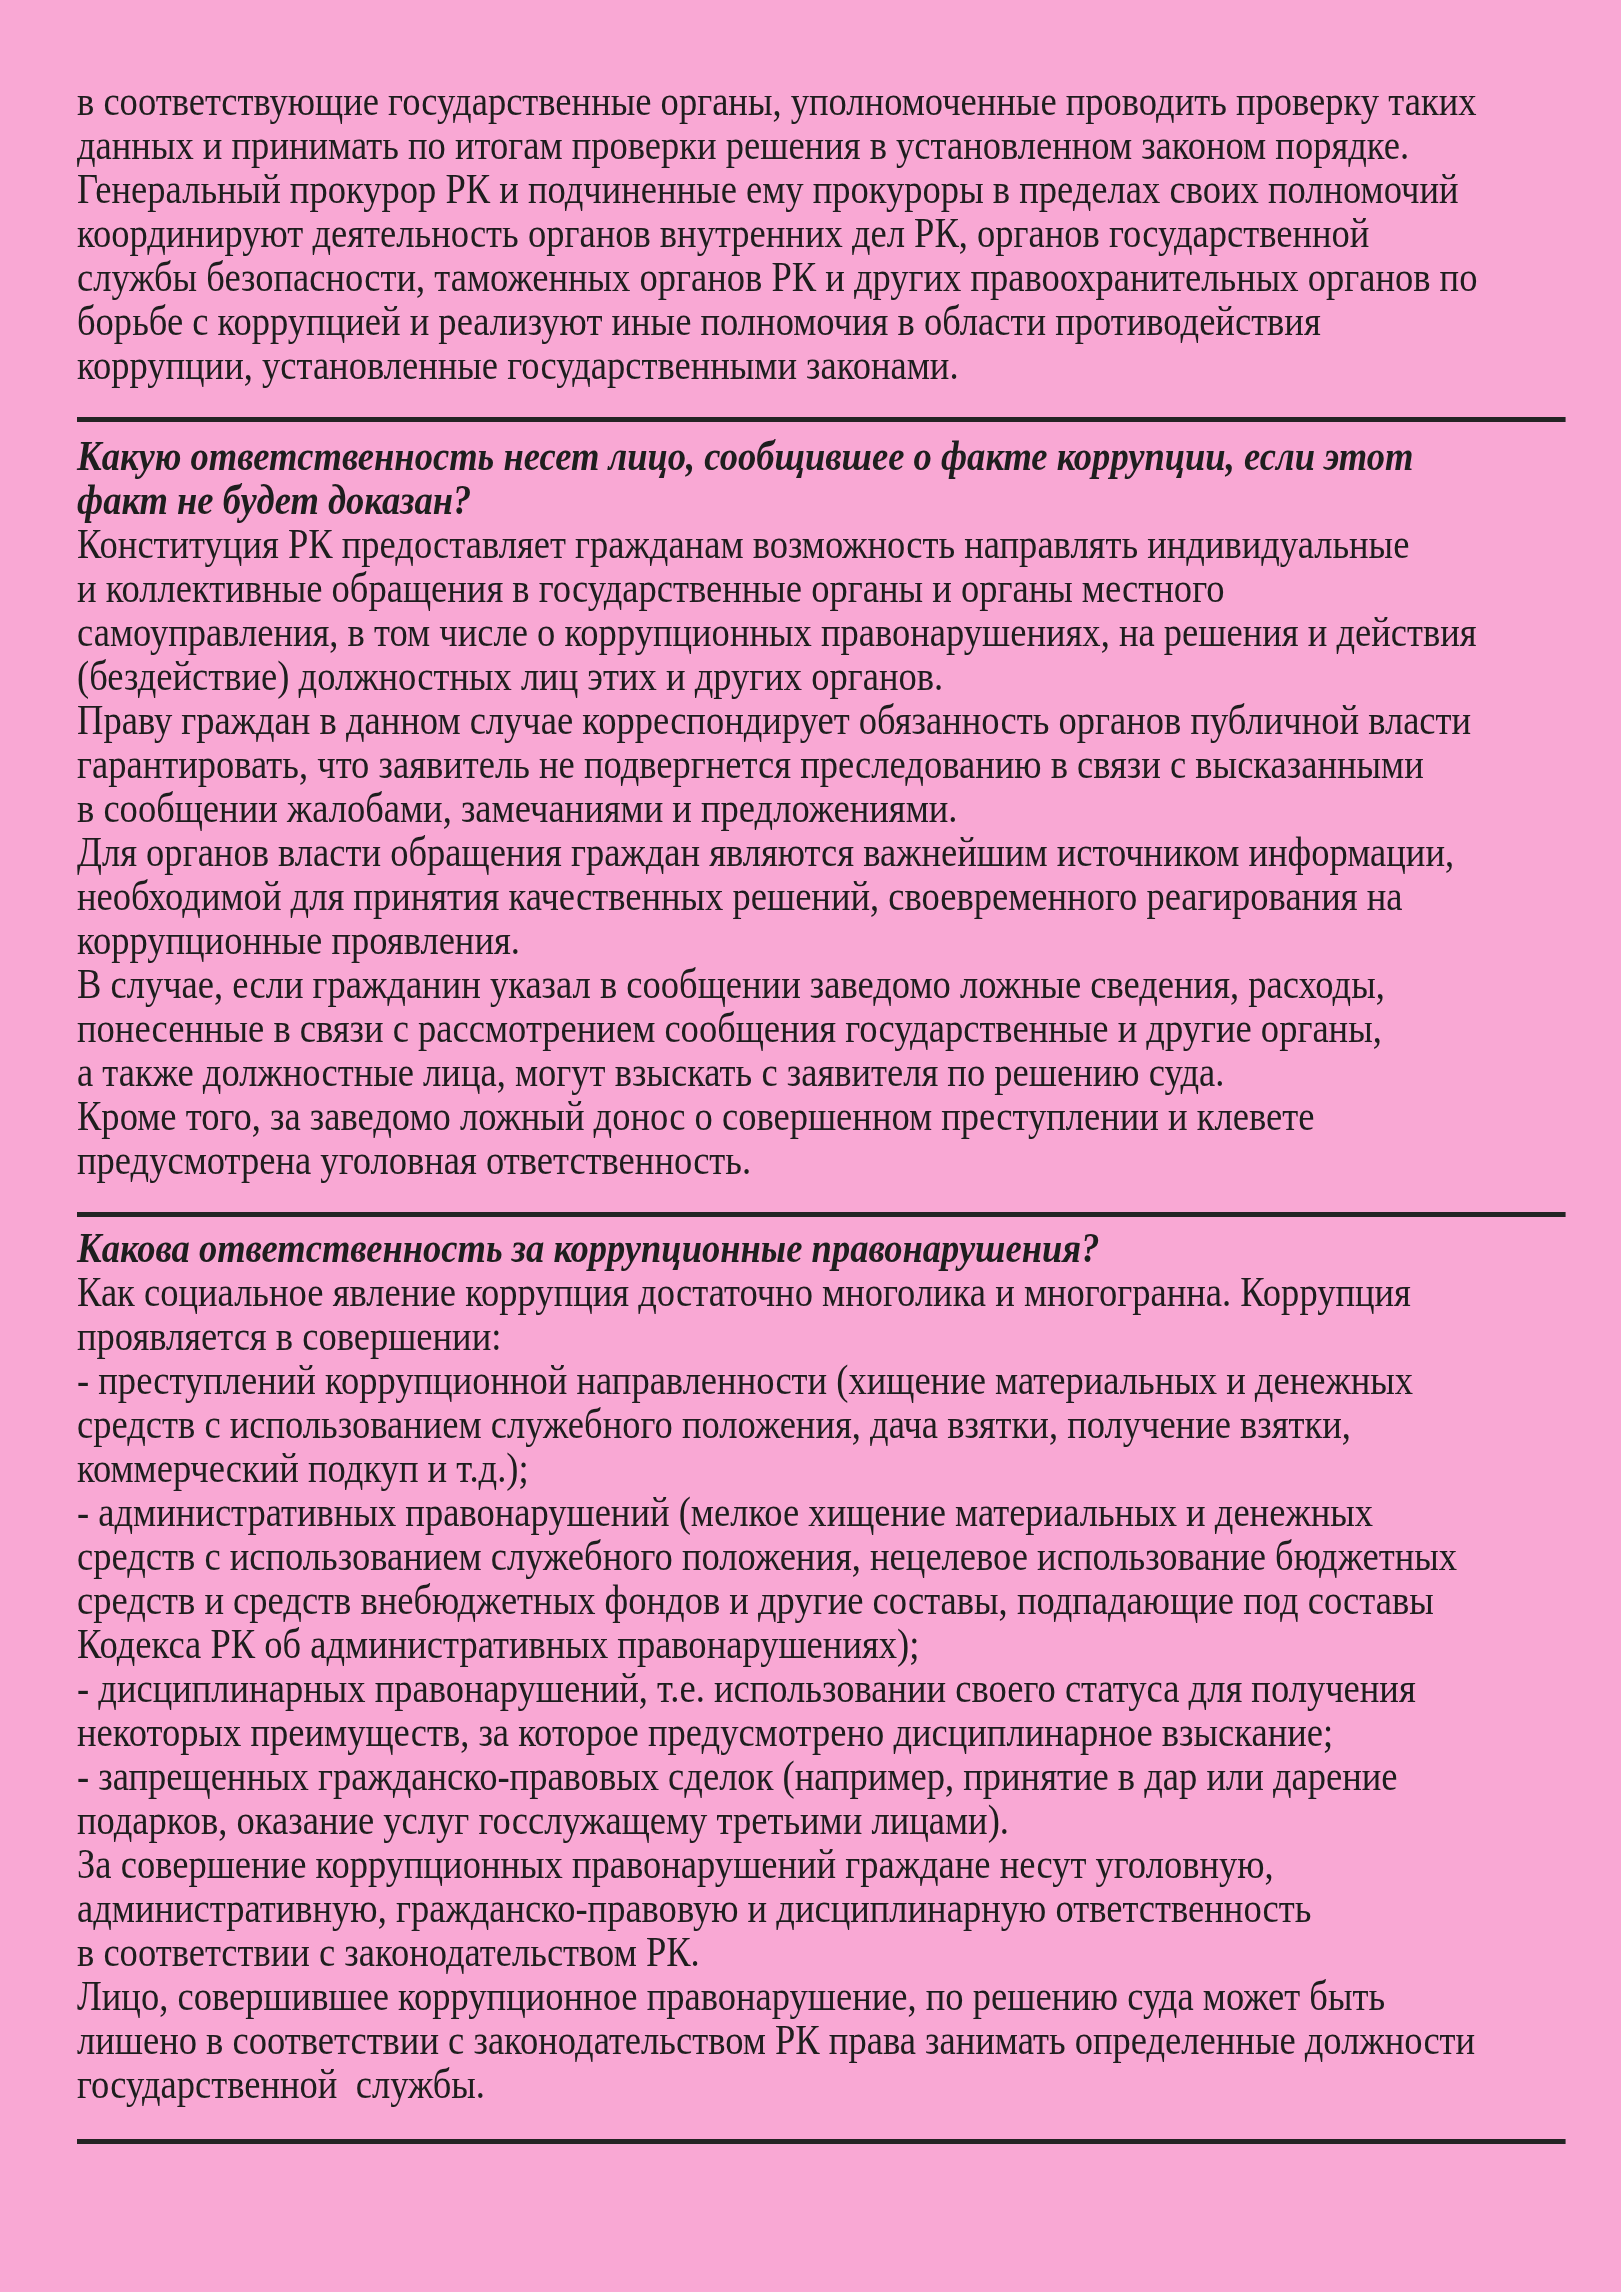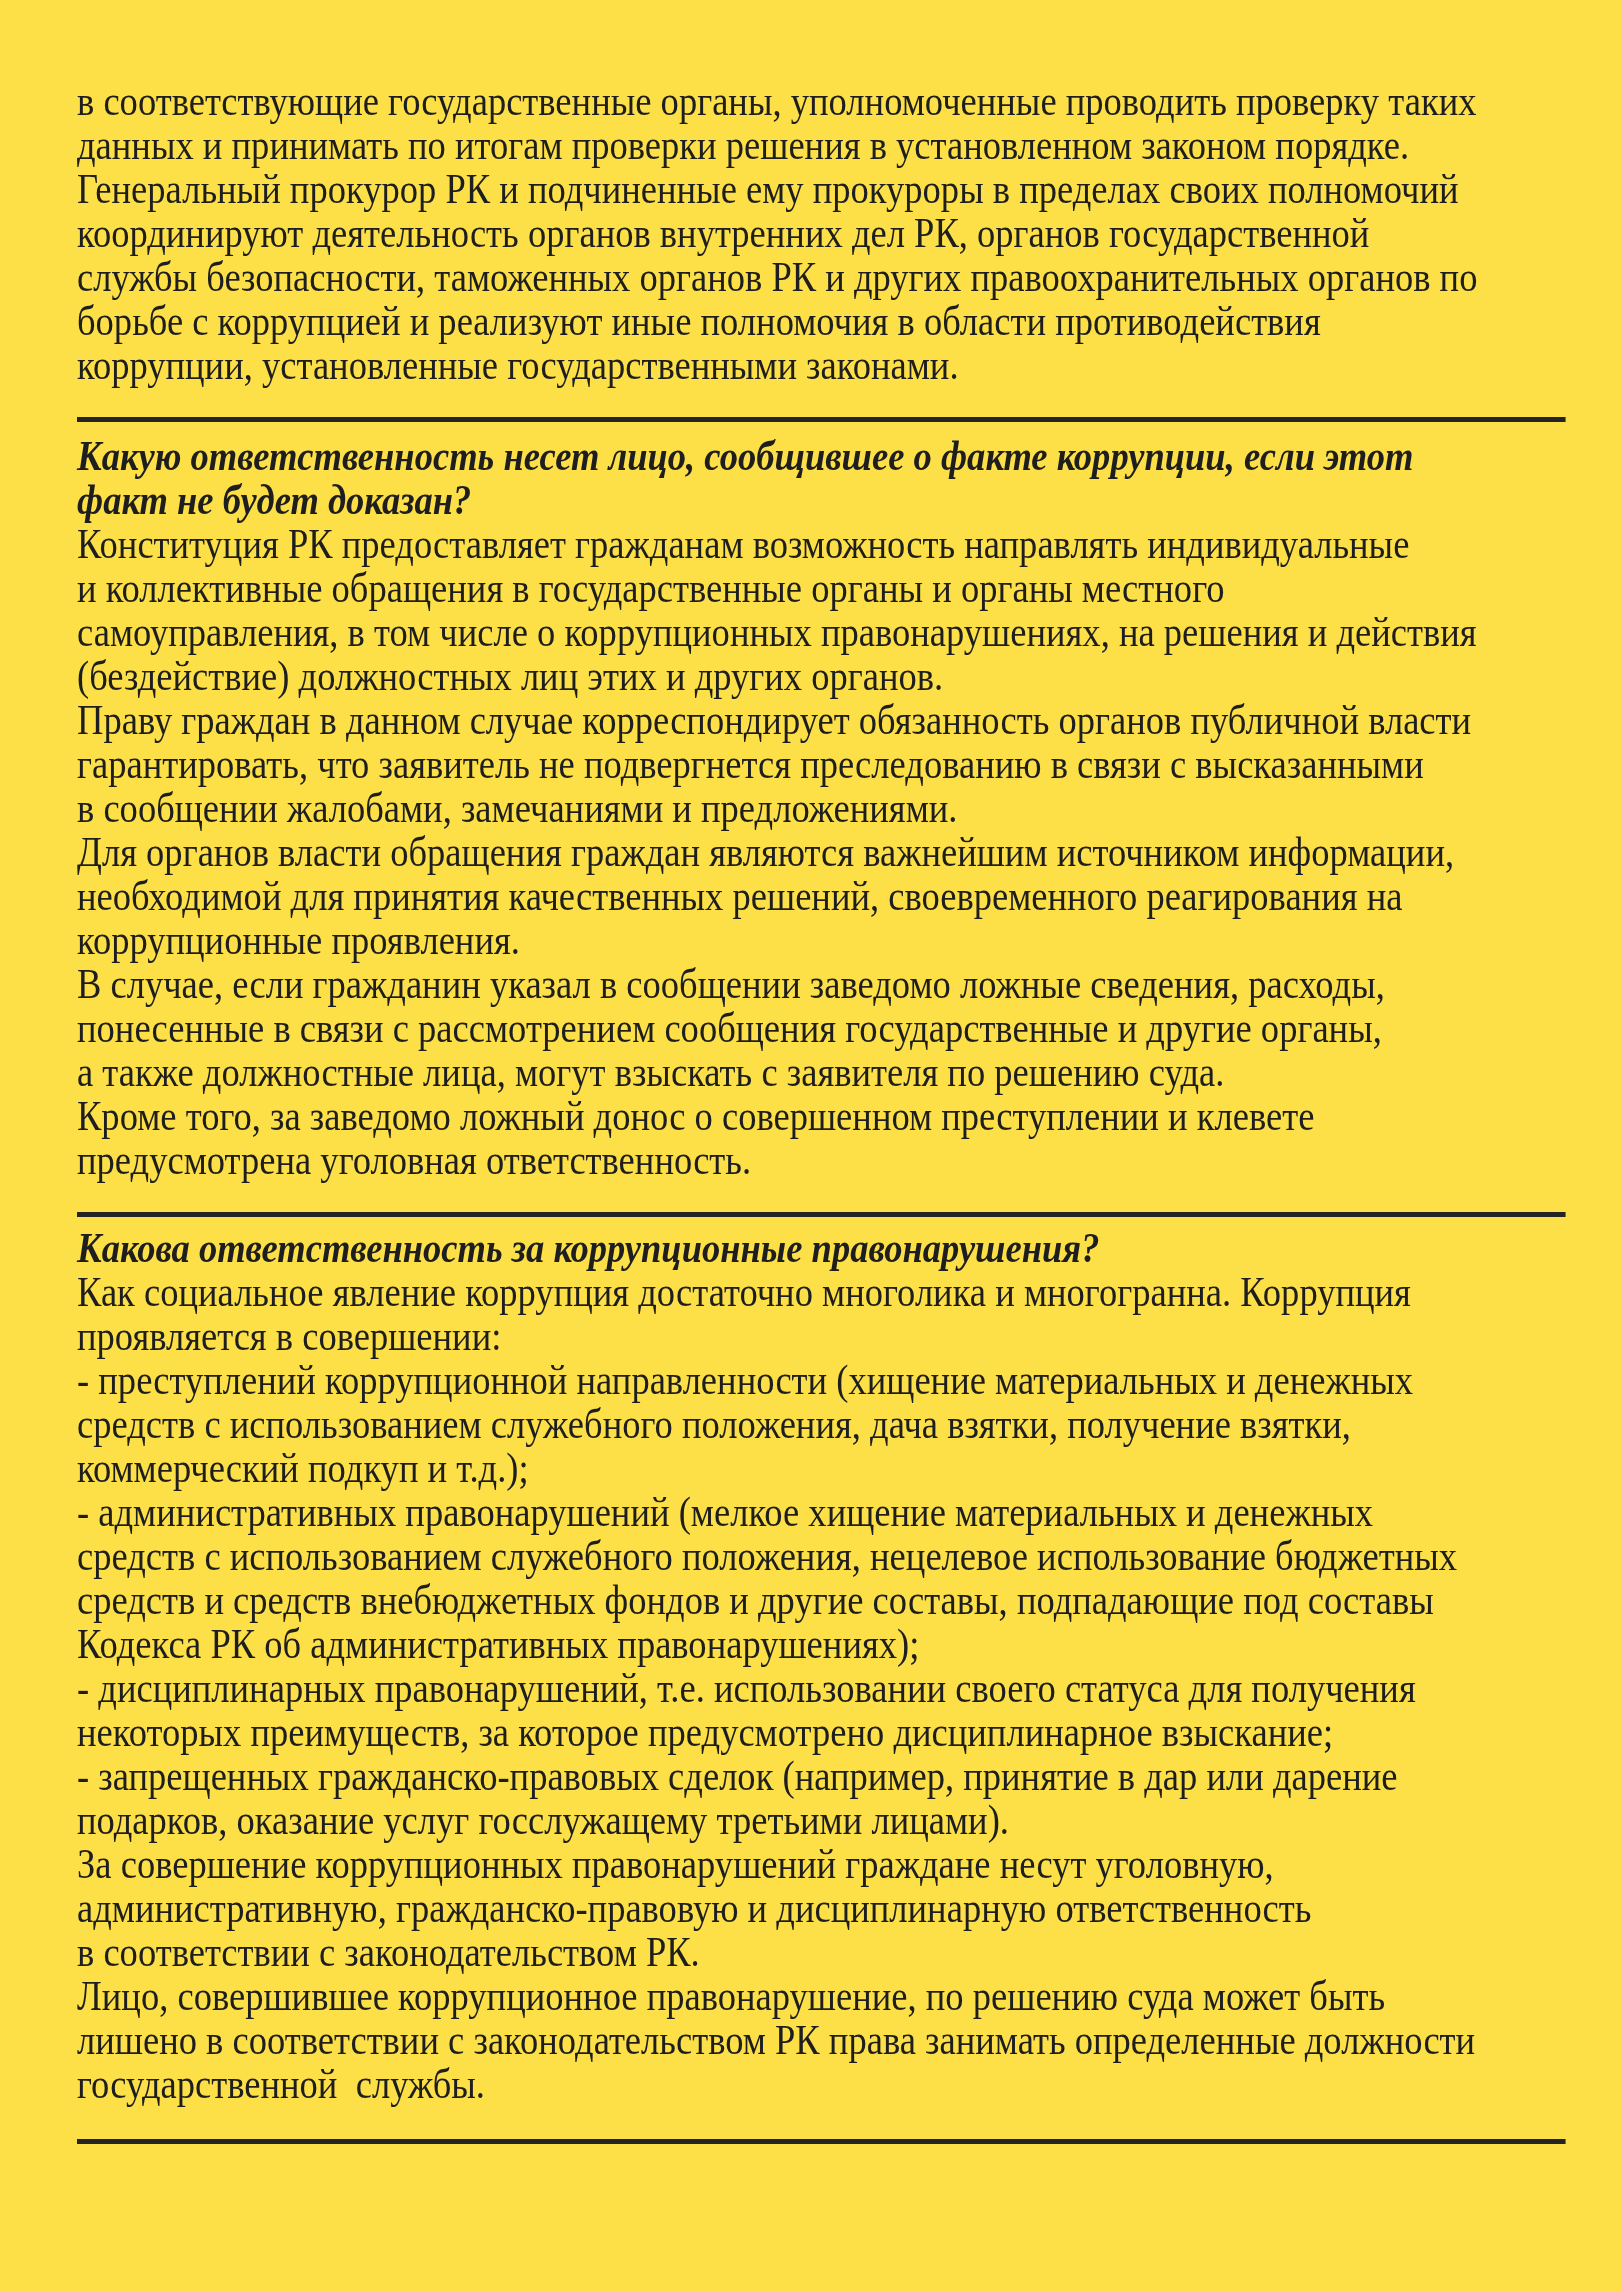--- a/index.html
+++ b/index.html
@@ -48,21 +48,21 @@
     width: 100%;
     background: #242424;
   }
   .rule-1 { margin: 30px 0 11.8px 0; }
   .rule-2 { margin: 30px 0 9.8px 0; }
   .rule-3 { margin: 33px 0 0 0; }
 </style>
 </head>
 <body>
 
-<main class="page" style="background: #fde047;">
+<main class="page" style="background: #f9a8d4;">
   <div class="content" style="color: rgb(30, 30, 30);">
 
     <p class="body-text">в соответствующие государственные органы, уполномоченные проводить проверку таких
 данных и принимать по итогам проверки решения в установленном законом порядке.
 Генеральный прокурор РК и подчиненные ему прокуроры в пределах своих полномочий
 координируют деятельность органов внутренних дел РК, органов государственной
 службы безопасности, таможенных органов РК и других правоохранительных органов по
 борьбе с коррупцией и реализуют иные полномочия в области противодействия
 коррупции, установленные государственными законами.</p>
 

